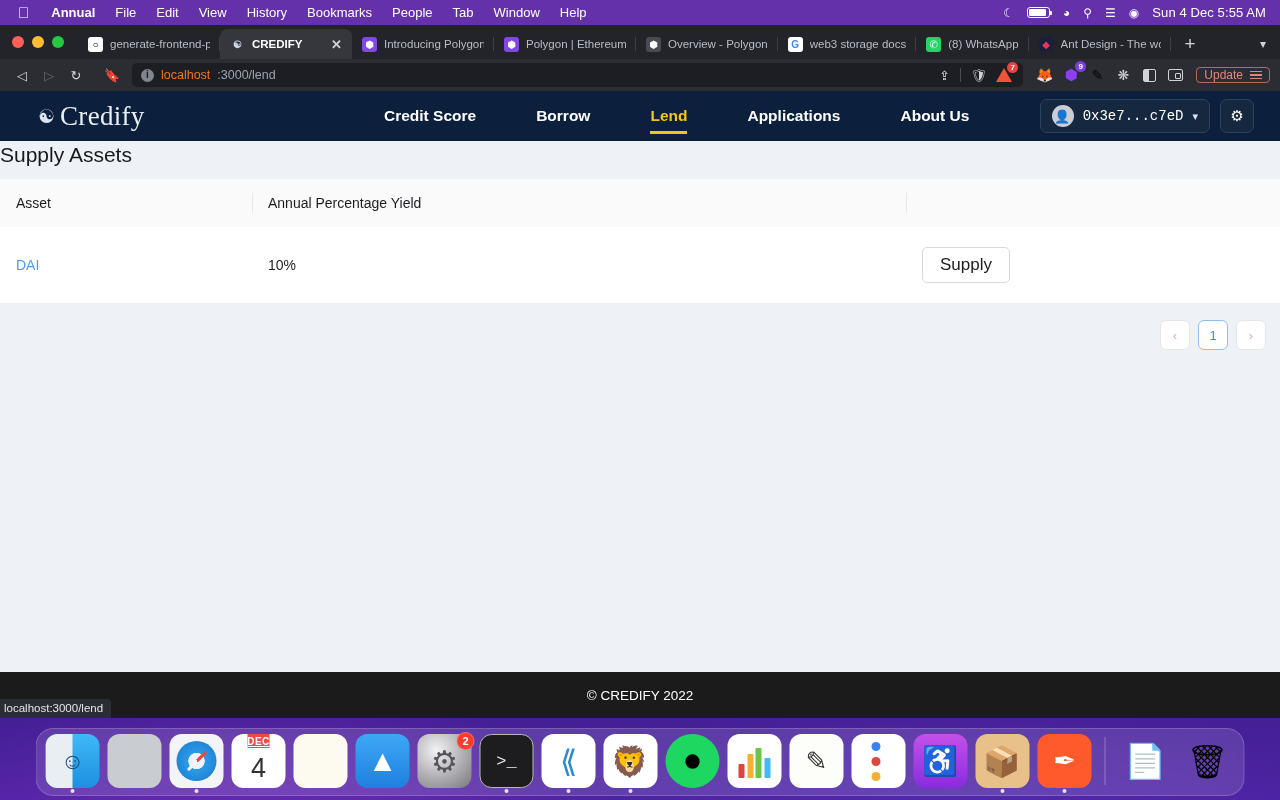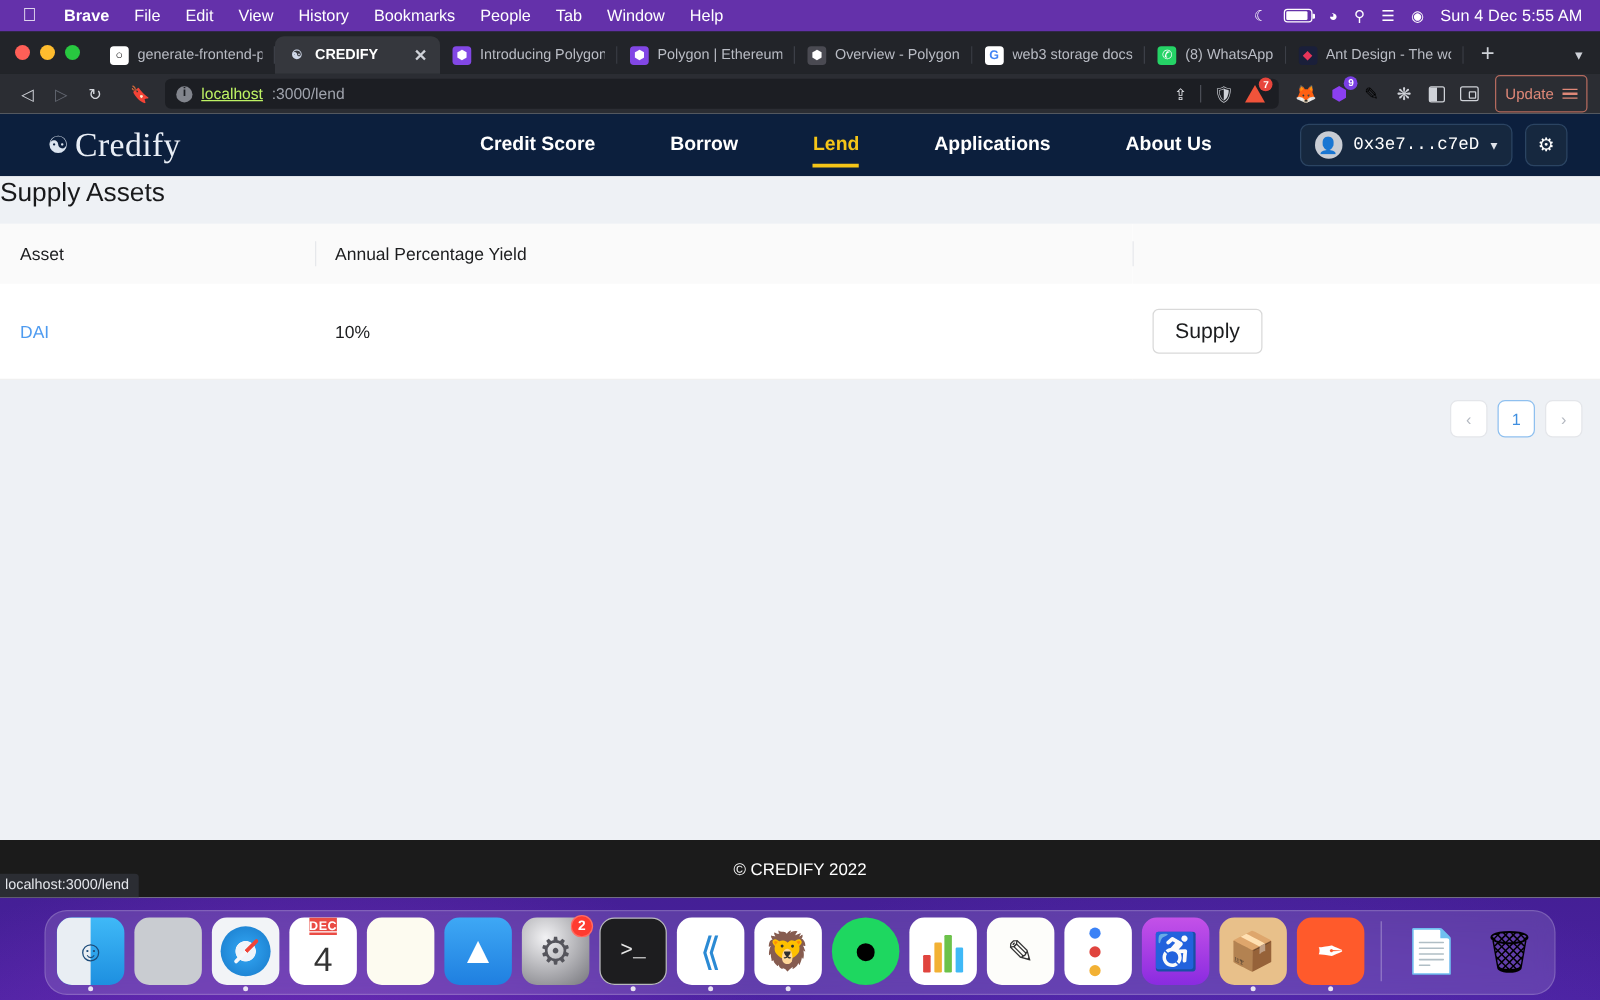--- a/index.html
+++ b/index.html
@@ -90,37 +90,37 @@
   }
   .navbtn { width: 24px; height: 24px; display:flex;align-items:center;justify-content:center; color:#d3d6dc; font-size:13px;}
   .navbtn.dim { color: #636771; }
   .bookmark-ic { width: 26px; height:24px; display:flex;align-items:center;justify-content:center;color:#c9ccd3;font-size:13px;margin-left:8px;}
   #omnibox {
     flex: 1 1 auto; height: 24px; background: #1c1e23; border-radius: 5px;
     display: flex; align-items: center; padding: 0 9px; gap: 7px;
     margin: 0 4px; color: #e6e8ec; font-size: 12.5px;
   }
   .info-ic { width:13px;height:13px;border-radius:50%;background:#82858d;color:#1c1e23;font-size:10px;font-weight:bold;display:flex;align-items:center;justify-content:center;line-height:1;}
-  #omnibox .host { color: #bef264; text-decoration: underline; }
+  #omnibox .host { color: #f97316; }
   #omnibox .path { color: #9fa3ac; }
   .url-right { display:flex; align-items:center; gap:4px; padding-left:4px;}
   .vdiv { width:1px; height:14px; background:#4a4d55; margin: 0 3px; }
   .brave-lion { color:#cfd2d8; font-size:13px; }
   .shield-badge { position: relative; width:20px;height:20px;display:flex;align-items:center;justify-content:center;}
   .shield-tri { width:0;height:0;border-left:8px solid transparent;border-right:8px solid transparent;border-bottom:14px solid #f0533a;}
   .cnt-badge { position:absolute; top:-3px; right:-4px; background:#e8453c; color:#fff; font-size:8px; width:11px;height:11px;border-radius:50%;display:flex;align-items:center;justify-content:center;font-weight:bold;}
   .ext-ic { width:22px;height:22px;display:flex;align-items:center;justify-content:center;font-size:14px;position:relative;}
   .mm-fox { font-size:14px; }
   .sq-ic { width:13px;height:13px;border:1.6px solid #cfd2d8;border-radius:2px;}
   .sq-ic.half { background: linear-gradient(90deg,#cfd2d8 48%, transparent 48%); }
   .wallet-ic { width:15px;height:12px;border:1.6px solid #cfd2d8;border-radius:2px;position:relative;}
   .wallet-ic::after{content:"";position:absolute;right:1px;top:3px;width:4px;height:4px;border:1.4px solid #cfd2d8;border-radius:1px;}
   #updatebtn {
     display:flex;align-items:center;gap:7px; border:1px solid #b46a5e; border-radius:4px;
-    color:#e08878; font-size:12px; padding:2px 7px; margin-left:6px; height:30px;
+    color:#e08878; font-size:12px; padding:2px 7px; margin-left:6px; height:16px;
   }
   #updatebtn .bars { display:flex;flex-direction:column;gap:2px;}
   #updatebtn .bars i { display:block; width:12px;height:1.6px;background:#e08878;}
 
   
   #page { flex: 1 1 auto; position: relative; background: #eef1f5; overflow: hidden; }
 
   
   #appnav {
     height: 50px; background: #0c1f3d;
@@ -271,21 +271,21 @@
   .di-docs { background:transparent; font-size:34px;}
   .di-trash { background:transparent; font-size:33px;}
 </style>
 </head>
 <body>
 
 <div id="desktop"></div>
 
 <div id="menubar">
   <span class="apple"></span>
-  <span class="mi bold">Brave</span>
+  <span class="mi bold">Annual</span>
   <span class="mi">File</span>
   <span class="mi">Edit</span>
   <span class="mi">View</span>
   <span class="mi">History</span>
   <span class="mi">Bookmarks</span>
   <span class="mi">People</span>
   <span class="mi">Tab</span>
   <span class="mi">Window</span>
   <span class="mi">Help</span>
   <span class="right">

